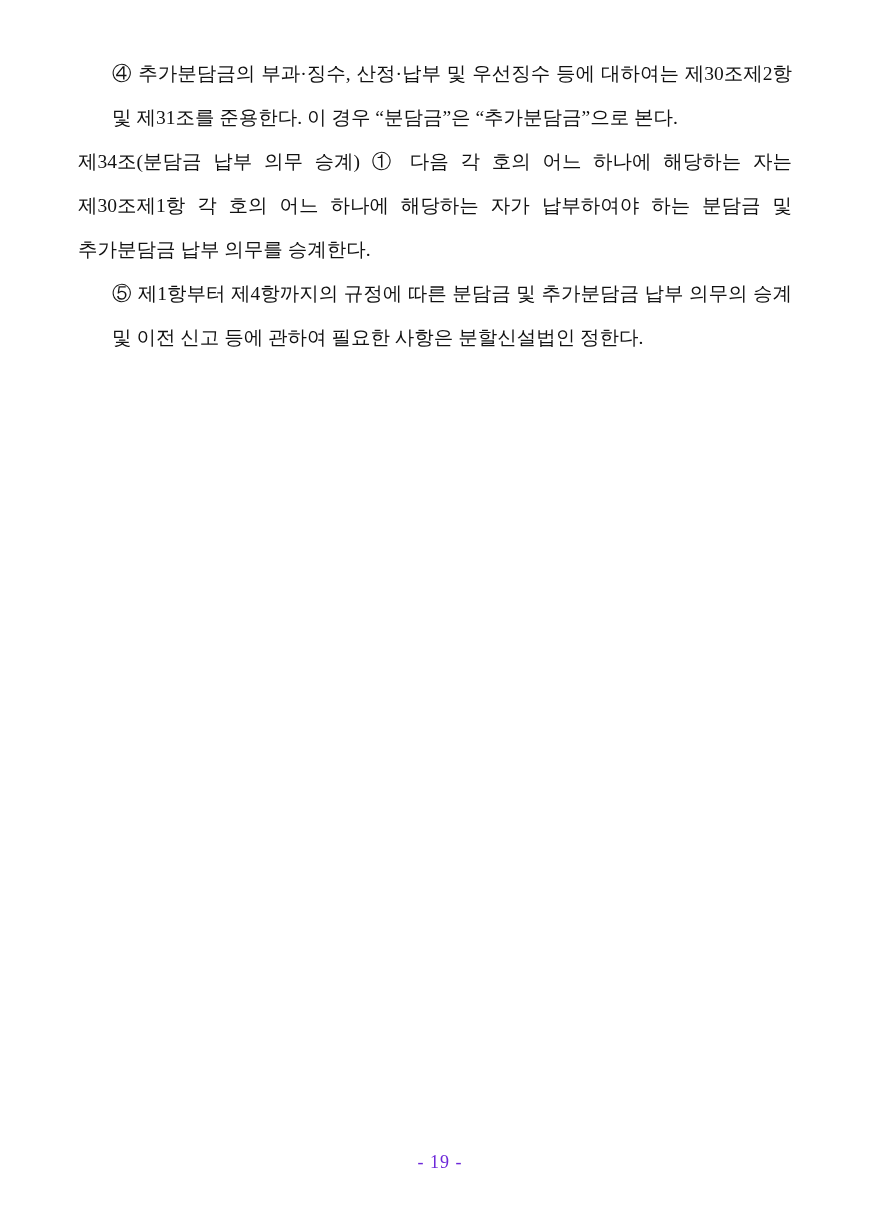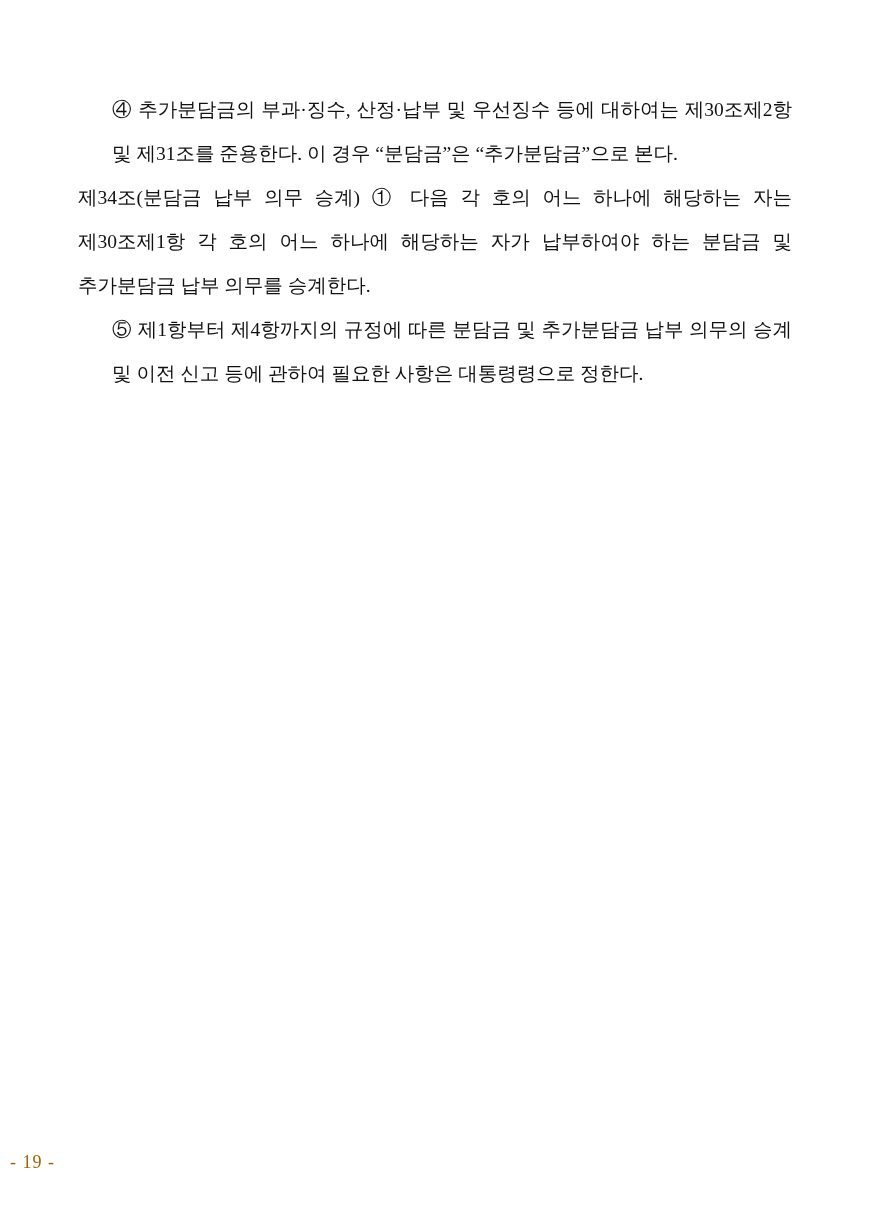--- a/index.html
+++ b/index.html
@@ -11,21 +11,21 @@
     width: 870px;
     height: 1231px;
     font-family: "Liberation Serif", "DejaVu Serif", serif;
     color: #000000;
   }
   .page {
     position: relative;
     width: 870px;
     height: 1231px;
     box-sizing: border-box;
-    padding: 88px 78px 40px 78px;
+    padding: 52px 78px 40px 78px;
     background: #ffffff;
   }
   .doc-body {
     font-size: 19.5px;
     line-height: 44px;
     color: #111111;
   }
   .para {
     margin: 0 0 0 0;
     text-align: justify;
@@ -39,41 +39,42 @@
   }
   .p-article {
     padding-left: 0px;
   }
   .indent-34 { padding-left: 34px; }
   .footer {
     position: absolute;
     left: 10px;
     right: 0;
     bottom: 58px;
+    text-align: center;
     font-size: 18px;
-    color: #a16207;
+    color: #6d28d9;
     letter-spacing: 1px;
   }
 </style>
 </head>
 <body>
 
 <div class="page">
 
   <div class="doc-body">
 
     <p class="para p-hang-1">④ 추가분담금의 부과·징수, 산정·납부 및 우선징수 등에 대하여는 제30조제2항 및 제31조를 준용한다. 이 경우 “분담금”은 “추가분담금”으로 본다.</p>
 
     <p class="para p-article">제34조(분담금 납부 의무 승계)  ① 다음 각 호의 어느 하나에 해당하는 자는 제30조제1항 각 호의 어느 하나에 해당하는 자가 납부하여야 하는 분담금 및 추가분담금 납부 의무를 승계한다.</p>
 
 
 
 
 
 
 
-    <p class="para indent-34">⑤ 제1항부터 제4항까지의 규정에 따른 분담금 및 추가분담금 납부 의무의 승계 및 이전 신고 등에 관하여 필요한 사항은 대통령령으로 정한다.</p>
+    <p class="para indent-34">⑤ 제1항부터 제4항까지의 규정에 따른 분담금 및 추가분담금 납부 의무의 승계 및 이전 신고 등에 관하여 필요한 사항은 분할신설법인 정한다.</p>
 
   </div>
 
   <div class="footer">- 19 -</div>
 
 </div>
 
 </body></html>

